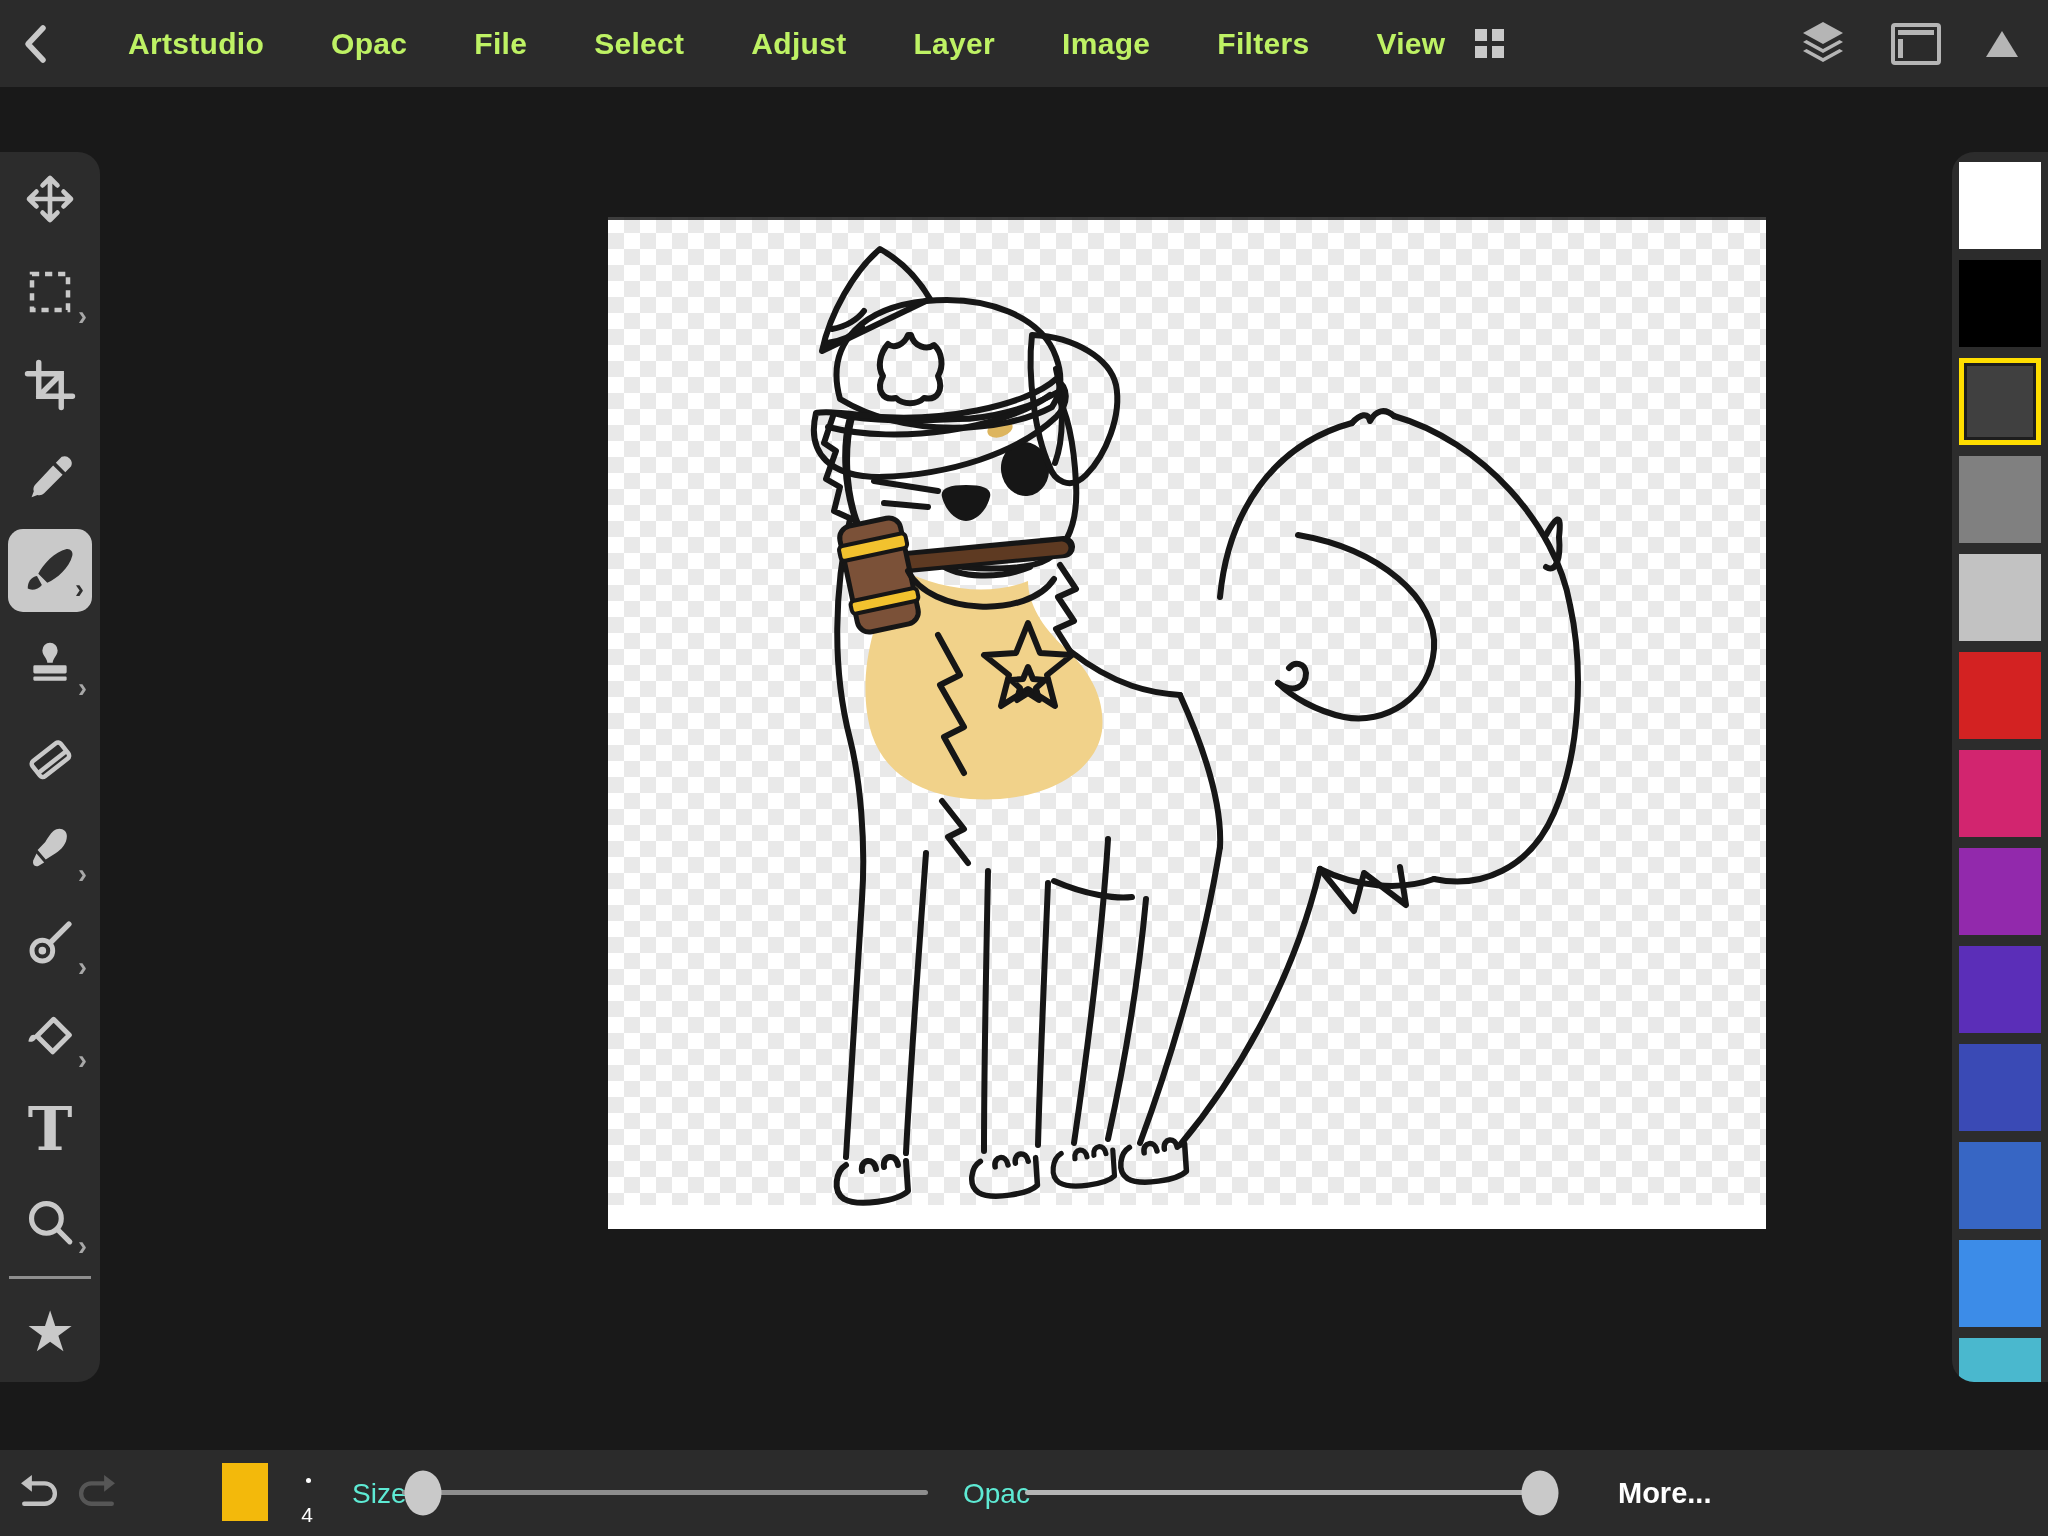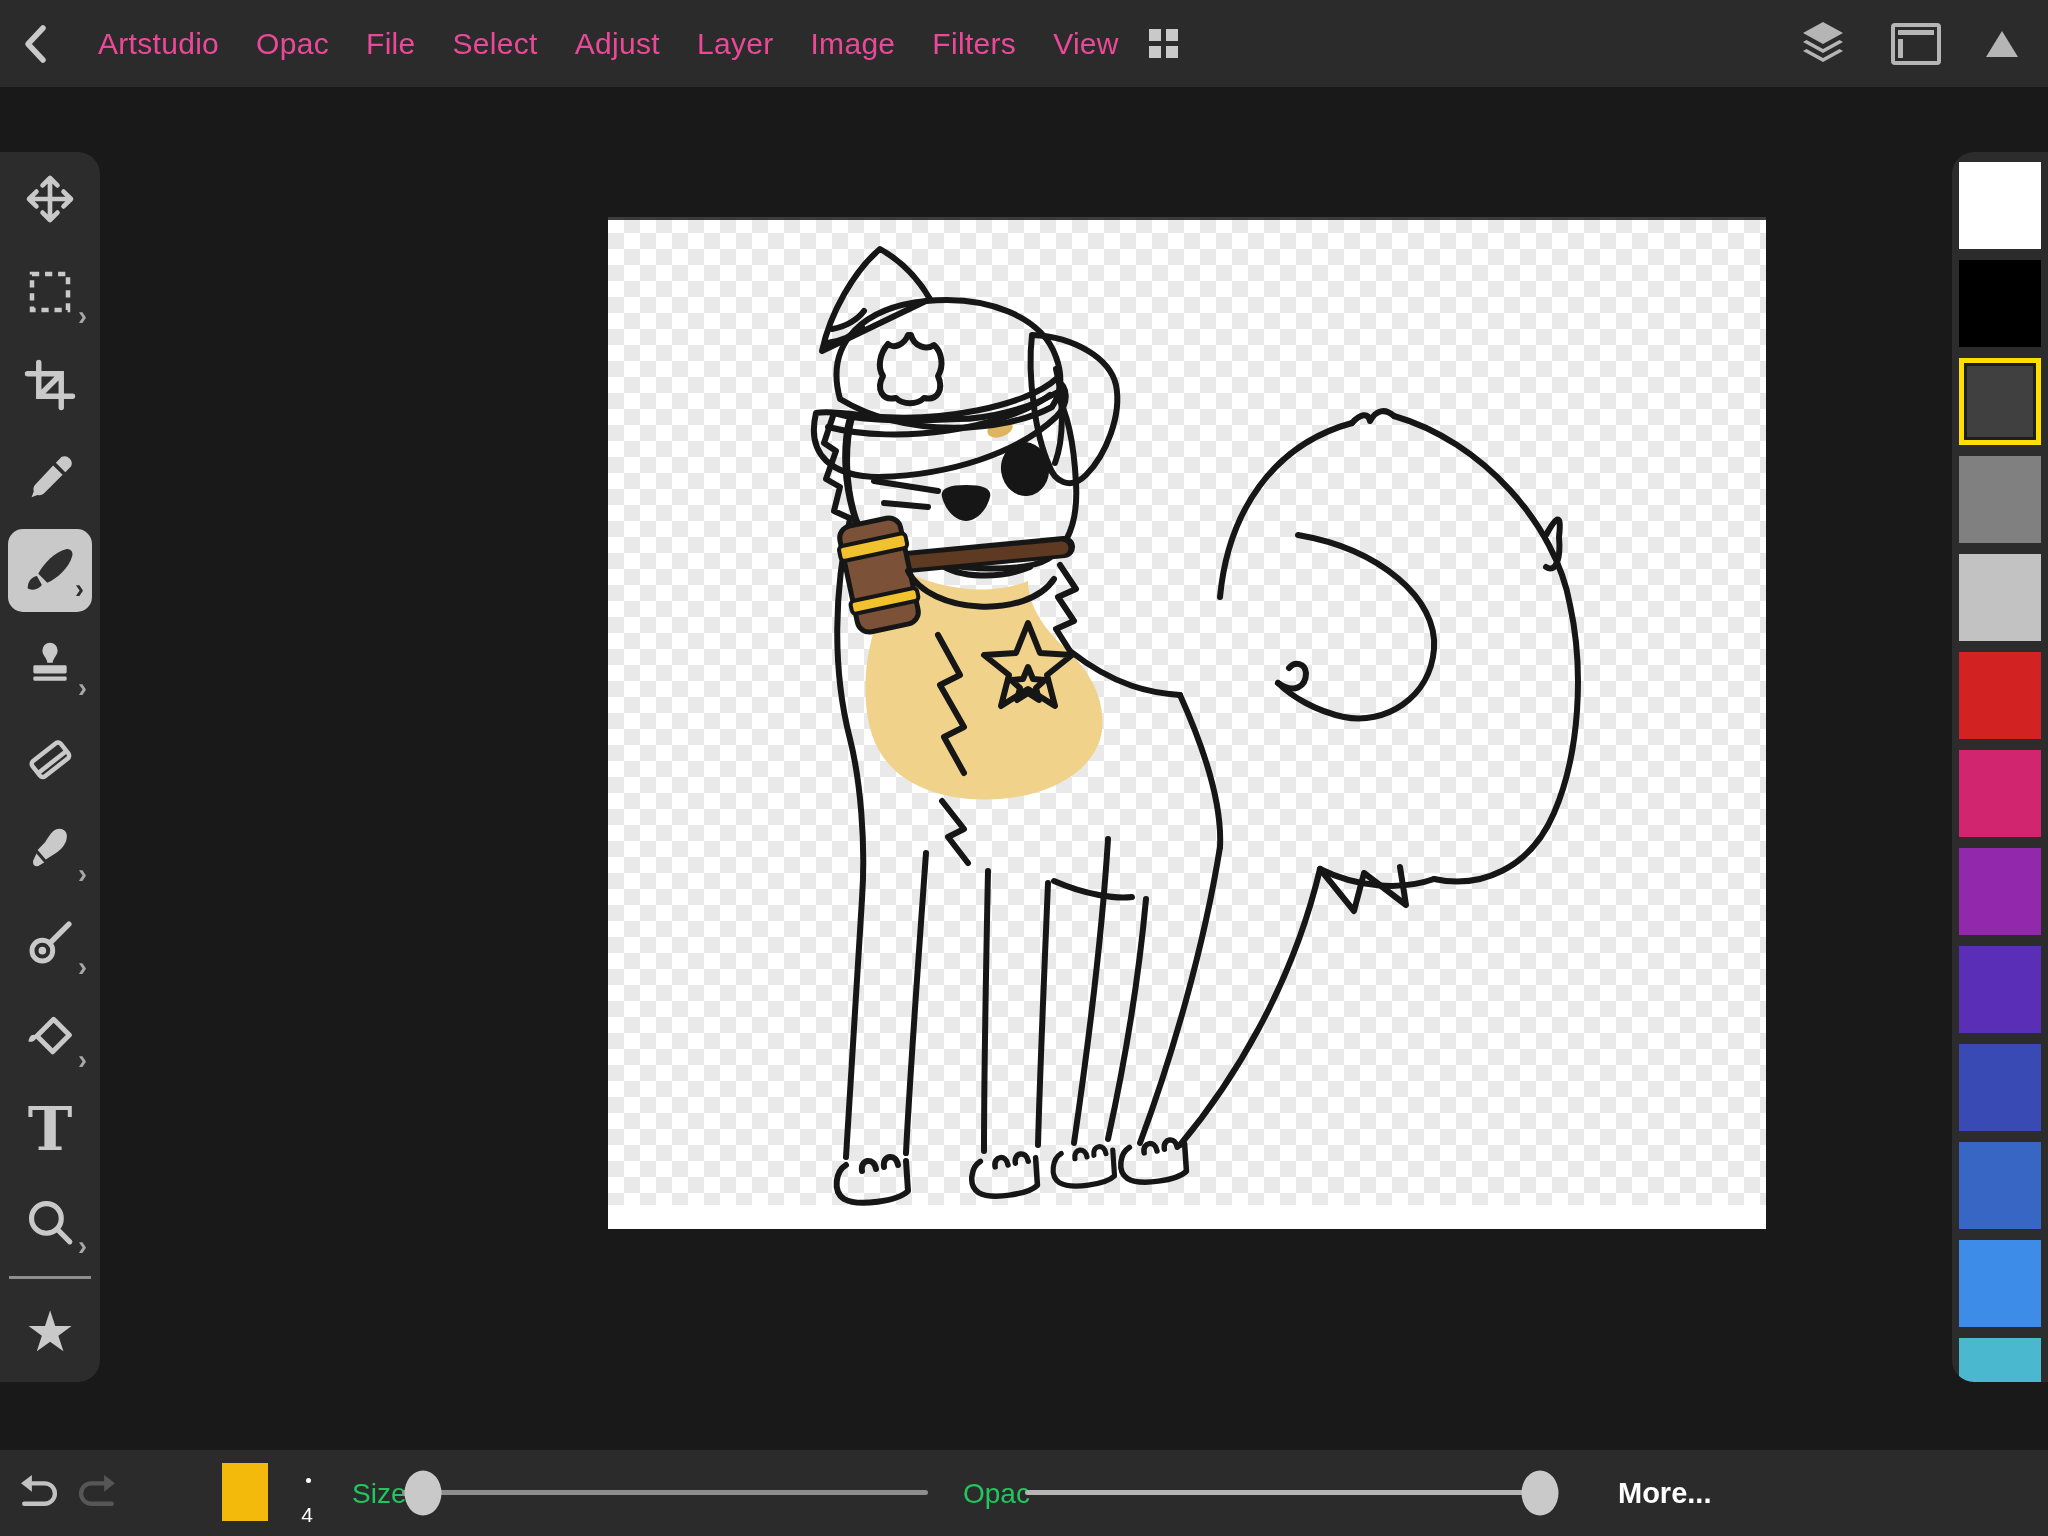--- a/index.html
+++ b/index.html
@@ -5,21 +5,21 @@
   * { margin:0; padding:0; box-sizing:border-box; }
   html,body { width:2048px; height:1536px; overflow:hidden; background:#191919;
               font-family:"Liberation Sans", sans-serif; }
   .app { position:relative; width:2048px; height:1536px; background:#191919; }
 
   
   .topbar { position:absolute; left:0; top:0; width:2048px; height:87px;
             background:#2B2B2B; display:flex; align-items:center; }
   .back { width:72px; height:87px; display:flex; align-items:center; justify-content:center; }
   .menus { display:flex; gap:37px; align-items:center; margin-left:26px; }
-  .menus span { font-size:30px; font-weight:400; color:#ec4899; letter-spacing:.3px; }
+  .menus span { font-size:30px; font-weight:700; color:#bef264; letter-spacing:.3px;margin-left:30px; }
   .grid-icon { margin-left:30px; display:grid; grid-template-columns:12px 12px;
                grid-template-rows:12px 12px; gap:5px; }
   .grid-icon i { background:#C9C9C9; }
   .topbar-right { margin-left:auto; display:flex; align-items:center; gap:40px; padding-right:26px; }
 
   
   .toolbar { position:absolute; left:0; top:152px; width:100px; height:1230px;
              background:#2C2C2C; border-radius:0 22px 22px 0;
              display:flex; flex-direction:column; align-items:center; overflow:hidden; }
   .tool { position:relative; width:100px; height:93px; flex:0 0 93px;
@@ -38,21 +38,21 @@
   
   .swatchbar { position:absolute; right:0; top:152px; width:96px; height:1230px;
                background:#2C2C2C; border-radius:22px 0 0 22px; overflow:hidden;
                display:flex; flex-direction:column; align-items:center; padding-top:10px; gap:11px; }
   .swatch { width:82px; height:87px; flex:0 0 87px; }
   .swatch.selected { border:5px solid #FFDE00; box-shadow: inset 0 0 0 3px #1D1D1D; }
 
   
   .bottombar { position:absolute; left:0; bottom:0; width:2048px; height:86px; background:#2B2B2B; }
   .bb { position:absolute; }
-  .label { color:#22c55e; font-size:28px; }
+  .label { color:#5eead4; font-size:28px; }
   .more { color:#FFFFFF; font-size:29px; font-weight:700;text-align:center; }
   .track { position:absolute; height:5px; border-radius:3px; }
   .thumb { position:absolute; top:50%; transform:translate(-50%,-50%); width:37px; height:45px;
            border-radius:50%; background:#C9C9C9; }
   .size-dot { width:5px; height:5px; border-radius:50%; background:#FFFFFF; }
   .size-num { color:#FFFFFF; font-size:21px; }
 
   
   .canvas { position:absolute; left:608px; top:217px; width:1158px; height:1012px;
             background: repeating-conic-gradient(#E9E9E9 0% 25%, #FFFFFF 0% 50%) 0 0 / 32px 32px; }

